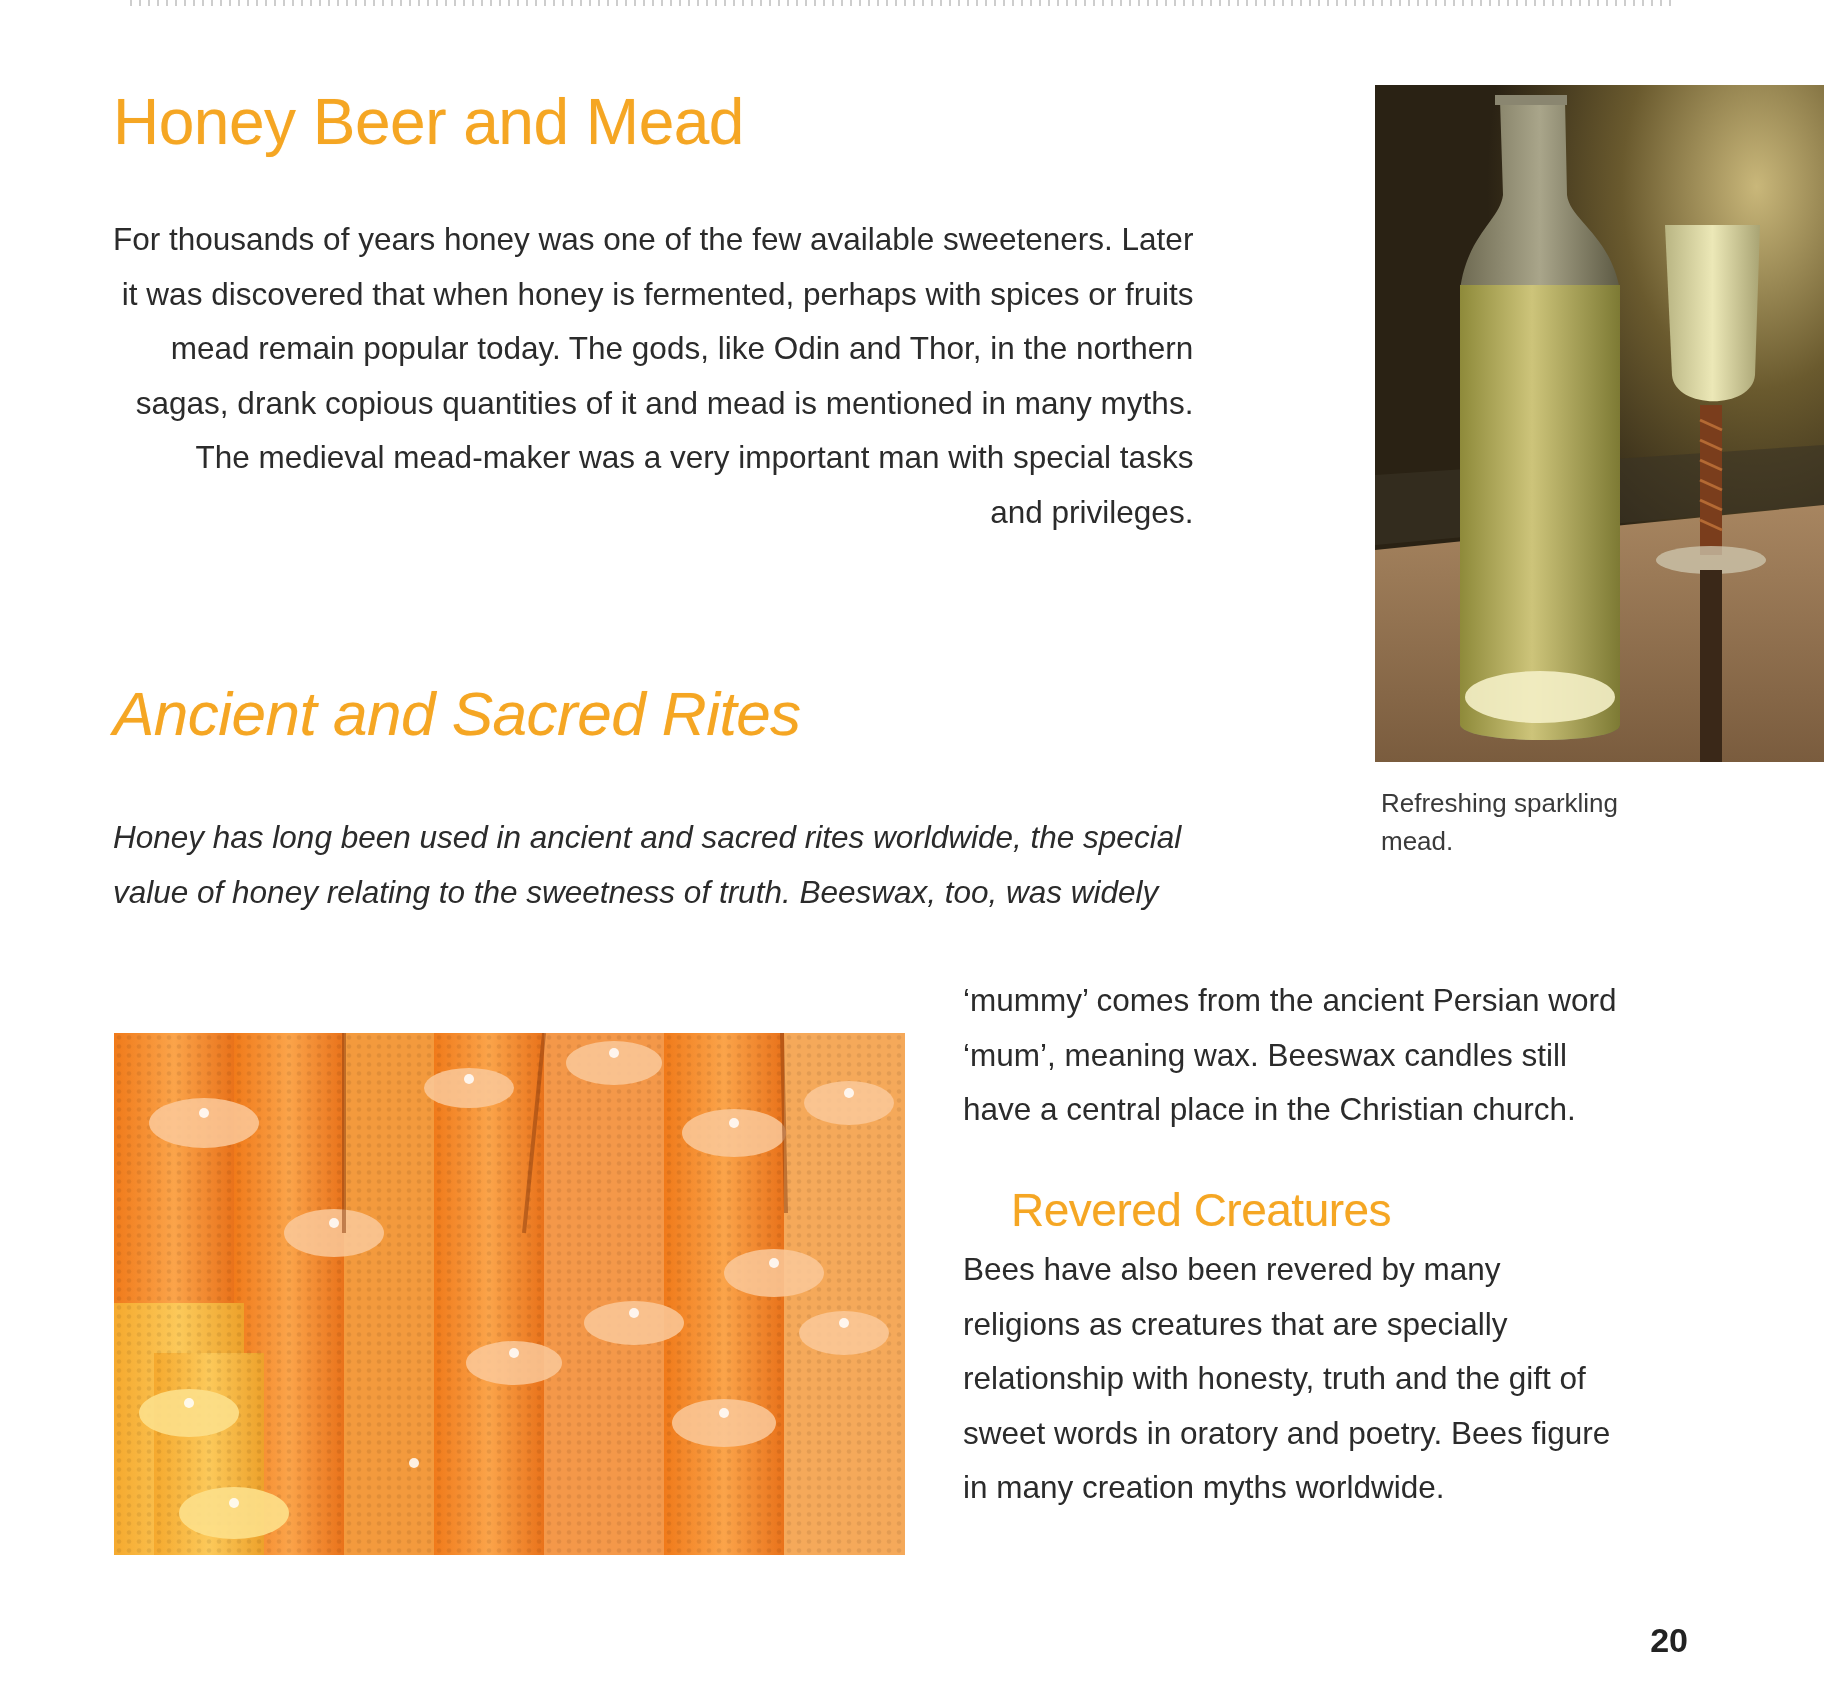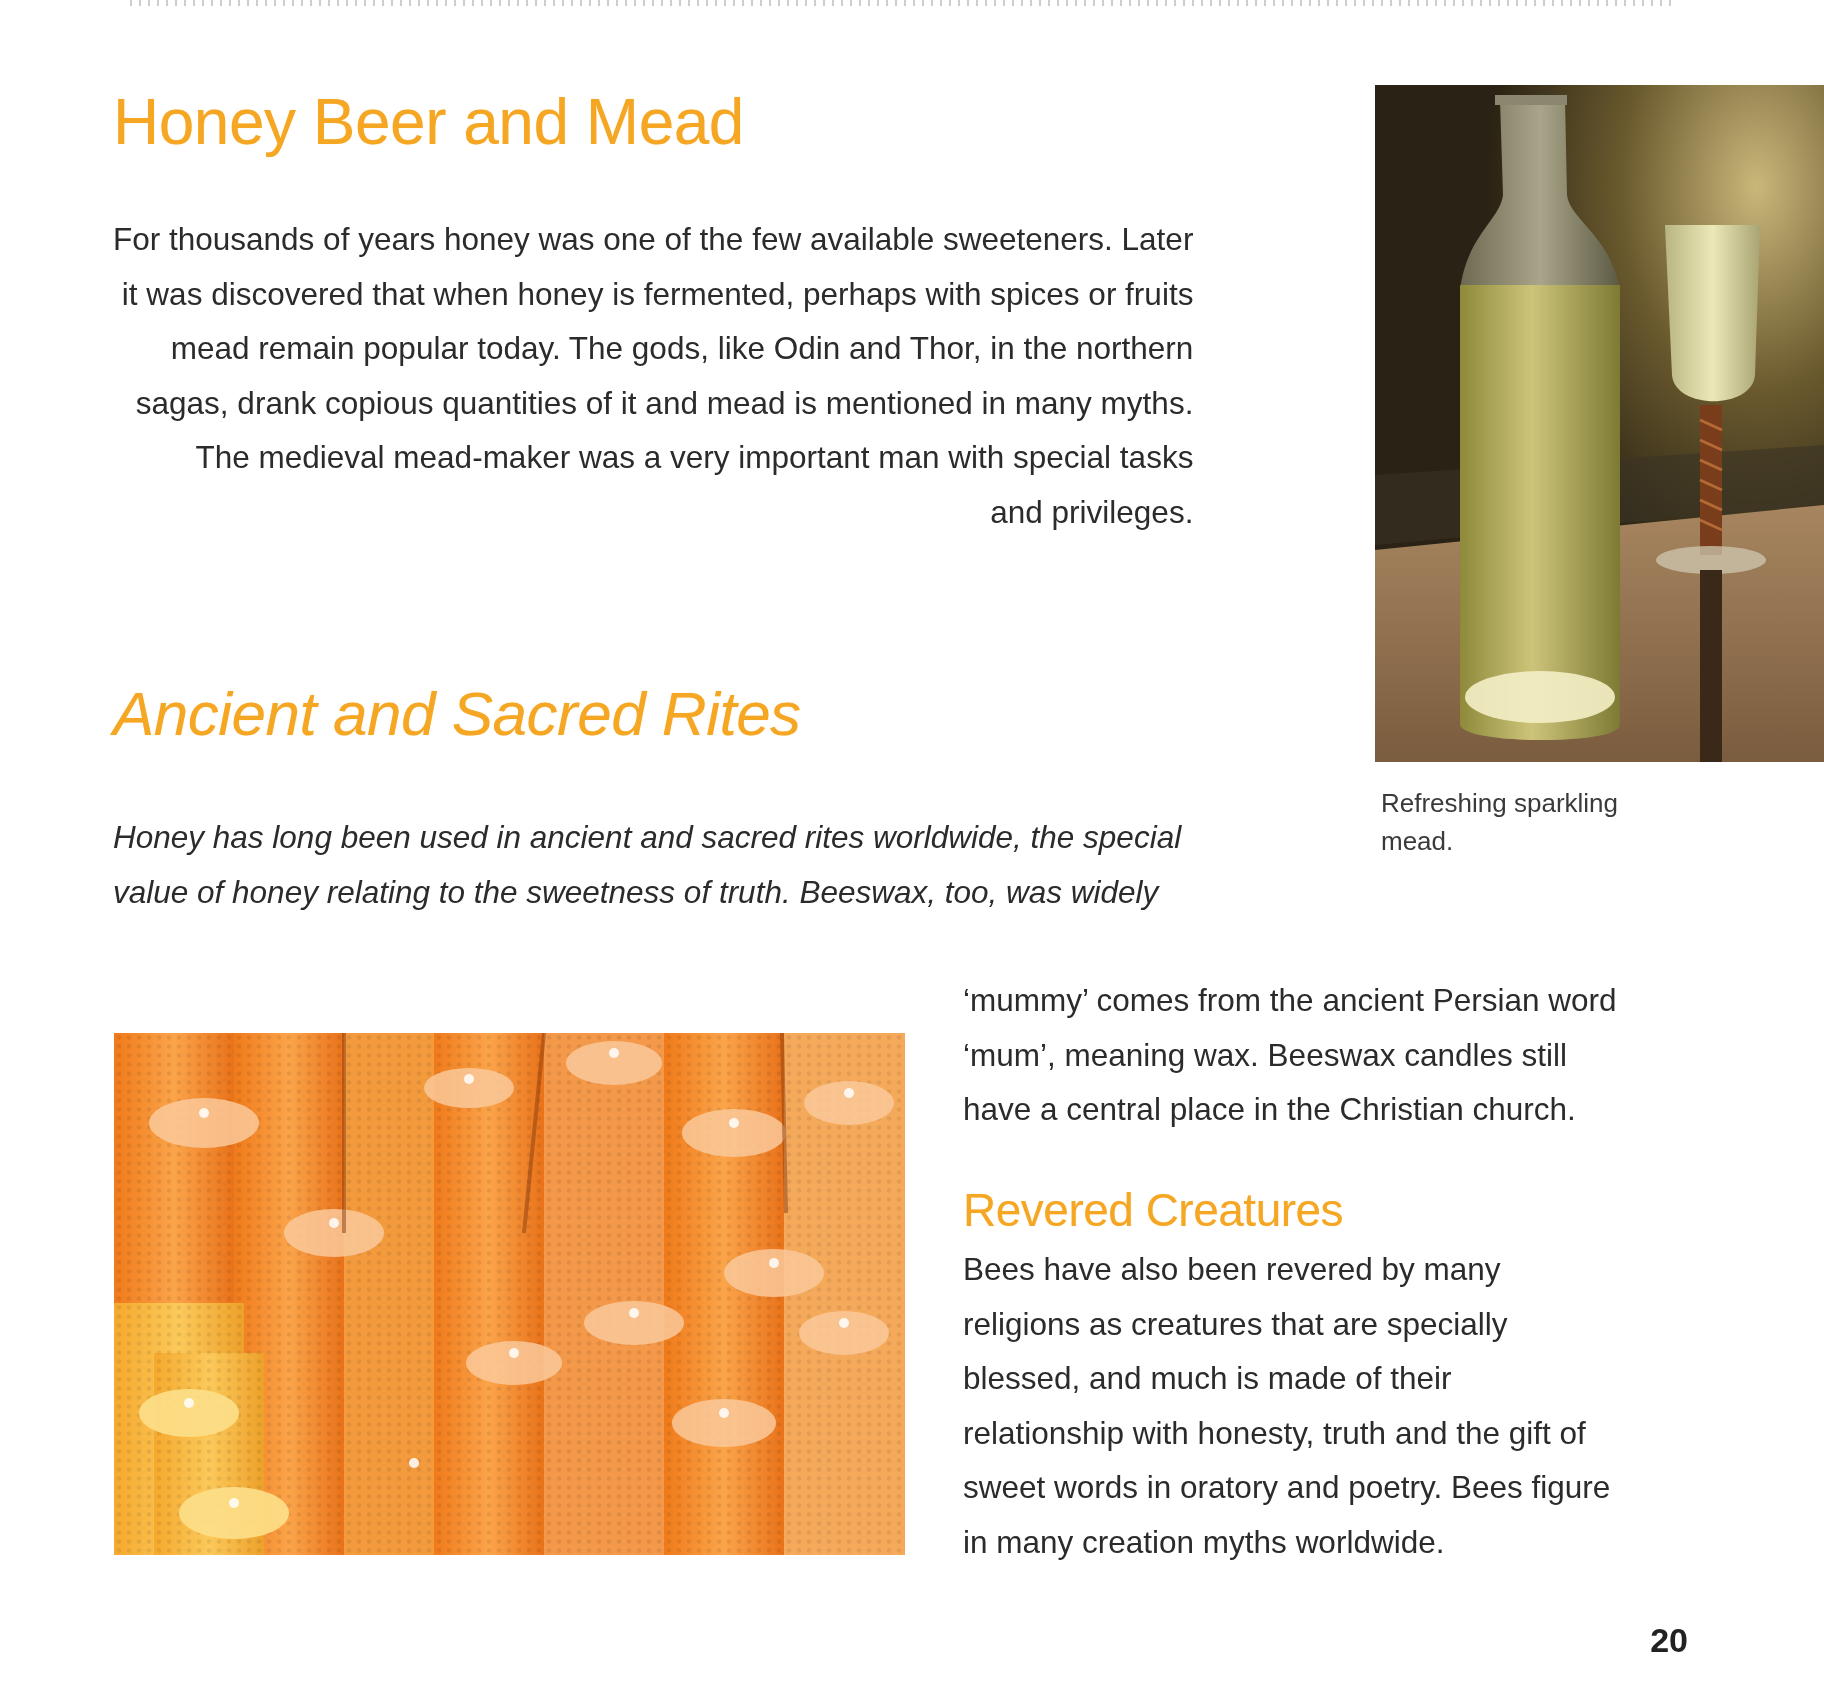--- a/index.html
+++ b/index.html
@@ -14,21 +14,21 @@
     background: repeating-linear-gradient(90deg, #b8b8b8 0 2px, transparent 2px 9px);
     opacity: .7;
   }
   .heading {
     position: absolute; margin: 0; font-weight: normal;
     color: #f5a623;
     letter-spacing: -0.5px;
     text-shadow: 0 0 1px rgba(245,166,35,.35);
   }
   .h-main { font-size: 64px; line-height: 1; }
-  .h-sub  { font-size: 46px; line-height: 1; }
+  .h-sub  { font-size: 46px; line-height: 1; margin-left: 48px; }
   .body-text {
     position: absolute; margin: 0;
     font-size: 31.5px; line-height: 54.5px; color: #2b2b2b;
     white-space: nowrap;
   }
   .body-text span { display: block; }
   .caption {
     position: absolute; margin: 0; font-size: 26px; line-height: 38px; color: #3a3a3a;
   }
   .photo { position: absolute; overflow: hidden; }
@@ -192,19 +192,18 @@
       <line x1="668" y1="0" x2="672" y2="180"></line>
     </g>
   </svg>
 </div>
 
 <h3 class="heading h-sub" style="left:963px; top:1187px;">Revered Creatures</h3>
 
 <div class="body-text" style="left:963px; top:1242px;">
   <span>Bees have also been revered by many</span>
   <span>religions as creatures that are specially</span>
-  <span>blessed, and much is made of their</span>
   <span>relationship with honesty, truth and the gift of</span>
   <span>sweet words in oratory and poetry. Bees figure</span>
   <span>in many creation myths worldwide.</span>
 </div>
 
 <div class="page-number">20</div>
 
 </body></html>

